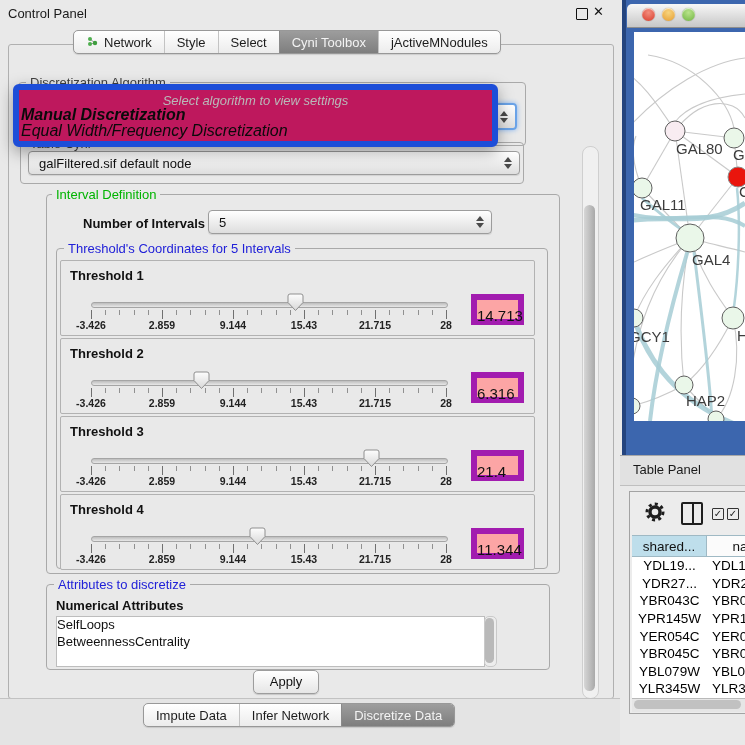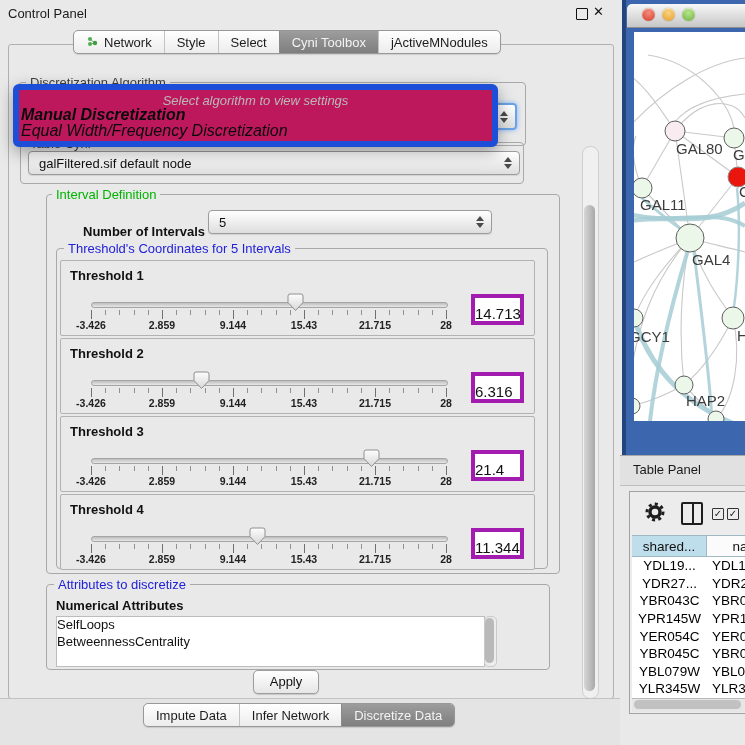--- a/index.html
+++ b/index.html
@@ -52,22 +52,22 @@
           border:1px solid #b2b2b2;border-radius:2px;}
   .tlabel{position:absolute;left:9px;top:7px;font-size:13px;font-weight:bold;color:#111;}
   .track{position:absolute;left:30px;top:41px;width:355px;height:4px;border:1px solid #a5a5a5;
          border-radius:3px;background:linear-gradient(#bdbdbd,#e8e8e8);}
   .ticks-minor{position:absolute;left:30px;top:49px;width:356px;height:5px;
          background:repeating-linear-gradient(90deg,#909090 0 1px,transparent 1px 14.2px);}
   .ticks-major{position:absolute;left:30px;top:49px;width:356px;height:9px;
          background:repeating-linear-gradient(90deg,#707070 0 1px,transparent 1px 71px);}
   .ticklab{position:absolute;top:58px;transform:translateX(-50%);font-size:10.5px;font-weight:bold;color:#222;white-space:nowrap;}
   .thumb{position:absolute;top:32px;width:17px;height:19px;z-index:3;}
-  .vbox{position:absolute;left:410px;top:33px;width:53px;height:31px;background:#ffffff;
-        border:4px solid #a21caf;font-size:15px;color:#111;text-align:right;line-height:31px;padding-right:22px;box-sizing:border-box;}
+  .vbox{position:absolute;left:410px;top:33px;width:53px;height:31px;background:#fca5a5;
+        border:6px solid #a21caf;font-size:15px;color:#111;text-align:right;line-height:31px;padding-right:22px;box-sizing:border-box;}
 
   
   #attr-list{left:56px;top:616px;width:427px;height:49px;background:#ffffff;border:1px solid #bdbdbd;overflow:hidden;}
   .attr-item{font-size:13px;color:#111;padding-left:0;line-height:16.5px;white-space:nowrap;}
   #attr-sb{left:484px;top:616px;width:11px;height:49px;background:#ededed;border:1px solid #c9c9c9;border-radius:5px;}
   #attr-sb-thumb{left:485px;top:618px;width:9px;height:45px;background:#b9b9b9;border-radius:5px;}
 
   
   #main-sb{left:582px;top:146px;width:15px;height:551px;background:#f0f0f0;border:1px solid #cfcfcf;border-radius:8px;}
   #main-sb-thumb{left:584px;top:205px;width:11px;height:486px;border-radius:6px;
@@ -152,21 +152,21 @@
 
 <div class="group" style="left:20px;top:142px;width:502px;height:40px;"></div>
 <div class="gtitle" style="left:26px;top:136px;color:#3f3f3f;z-index:2;">Table Cyni</div>
 <div class="combo" style="left:28px;top:151px;width:480px;height:22px;">
   <span>galFiltered.sif default node</span>
   <span class="stepper"></span>
 </div>
 
 <div class="group" style="left:46px;top:194px;width:512px;height:378px;"></div>
 <div class="gtitle" style="left:52px;top:187px;color:#00b400;">Interval Definition</div>
-<div class="abs" style="left:83px;top:224px;font-size:13px;font-weight:bold;color:#111;">Number of Intervals</div>
+<div class="abs" style="left:83px;top:216px;font-size:13px;font-weight:bold;color:#111;">Number of Intervals</div>
 <div class="combo" style="left:208px;top:210px;width:272px;height:22px;">
   <span>5</span>
   <span class="stepper"></span>
 </div>
 
 <div class="group" style="left:56px;top:248px;width:490px;height:319px;"></div>
 <div class="gtitle" style="left:64px;top:241px;color:#2121d8;">Threshold's Coordinates for 5 Intervals</div>
 <div id="thresholds-host">
     <div class="tpanel" style="top: 260px;">
       <div class="tlabel">Threshold 1</div>

